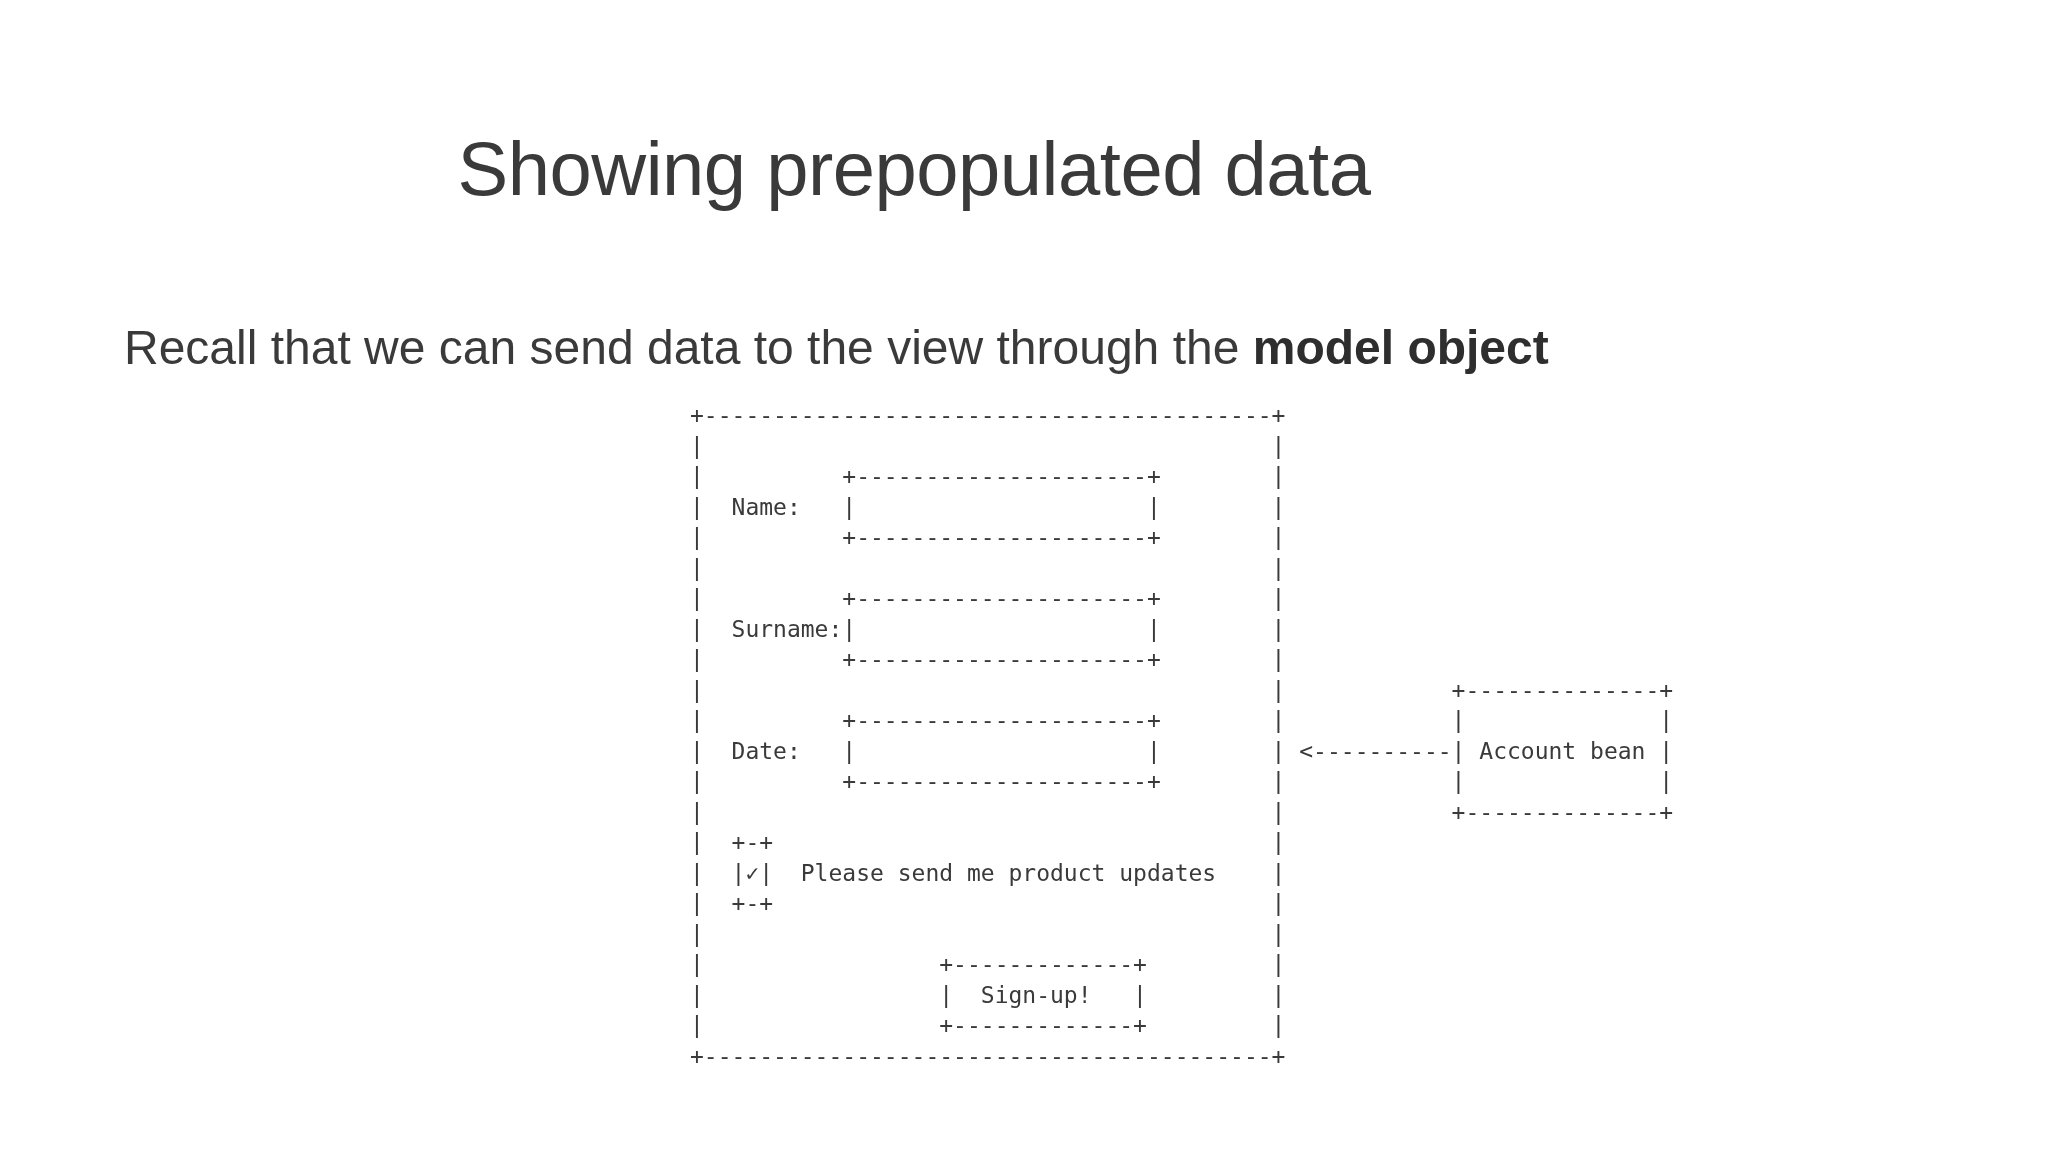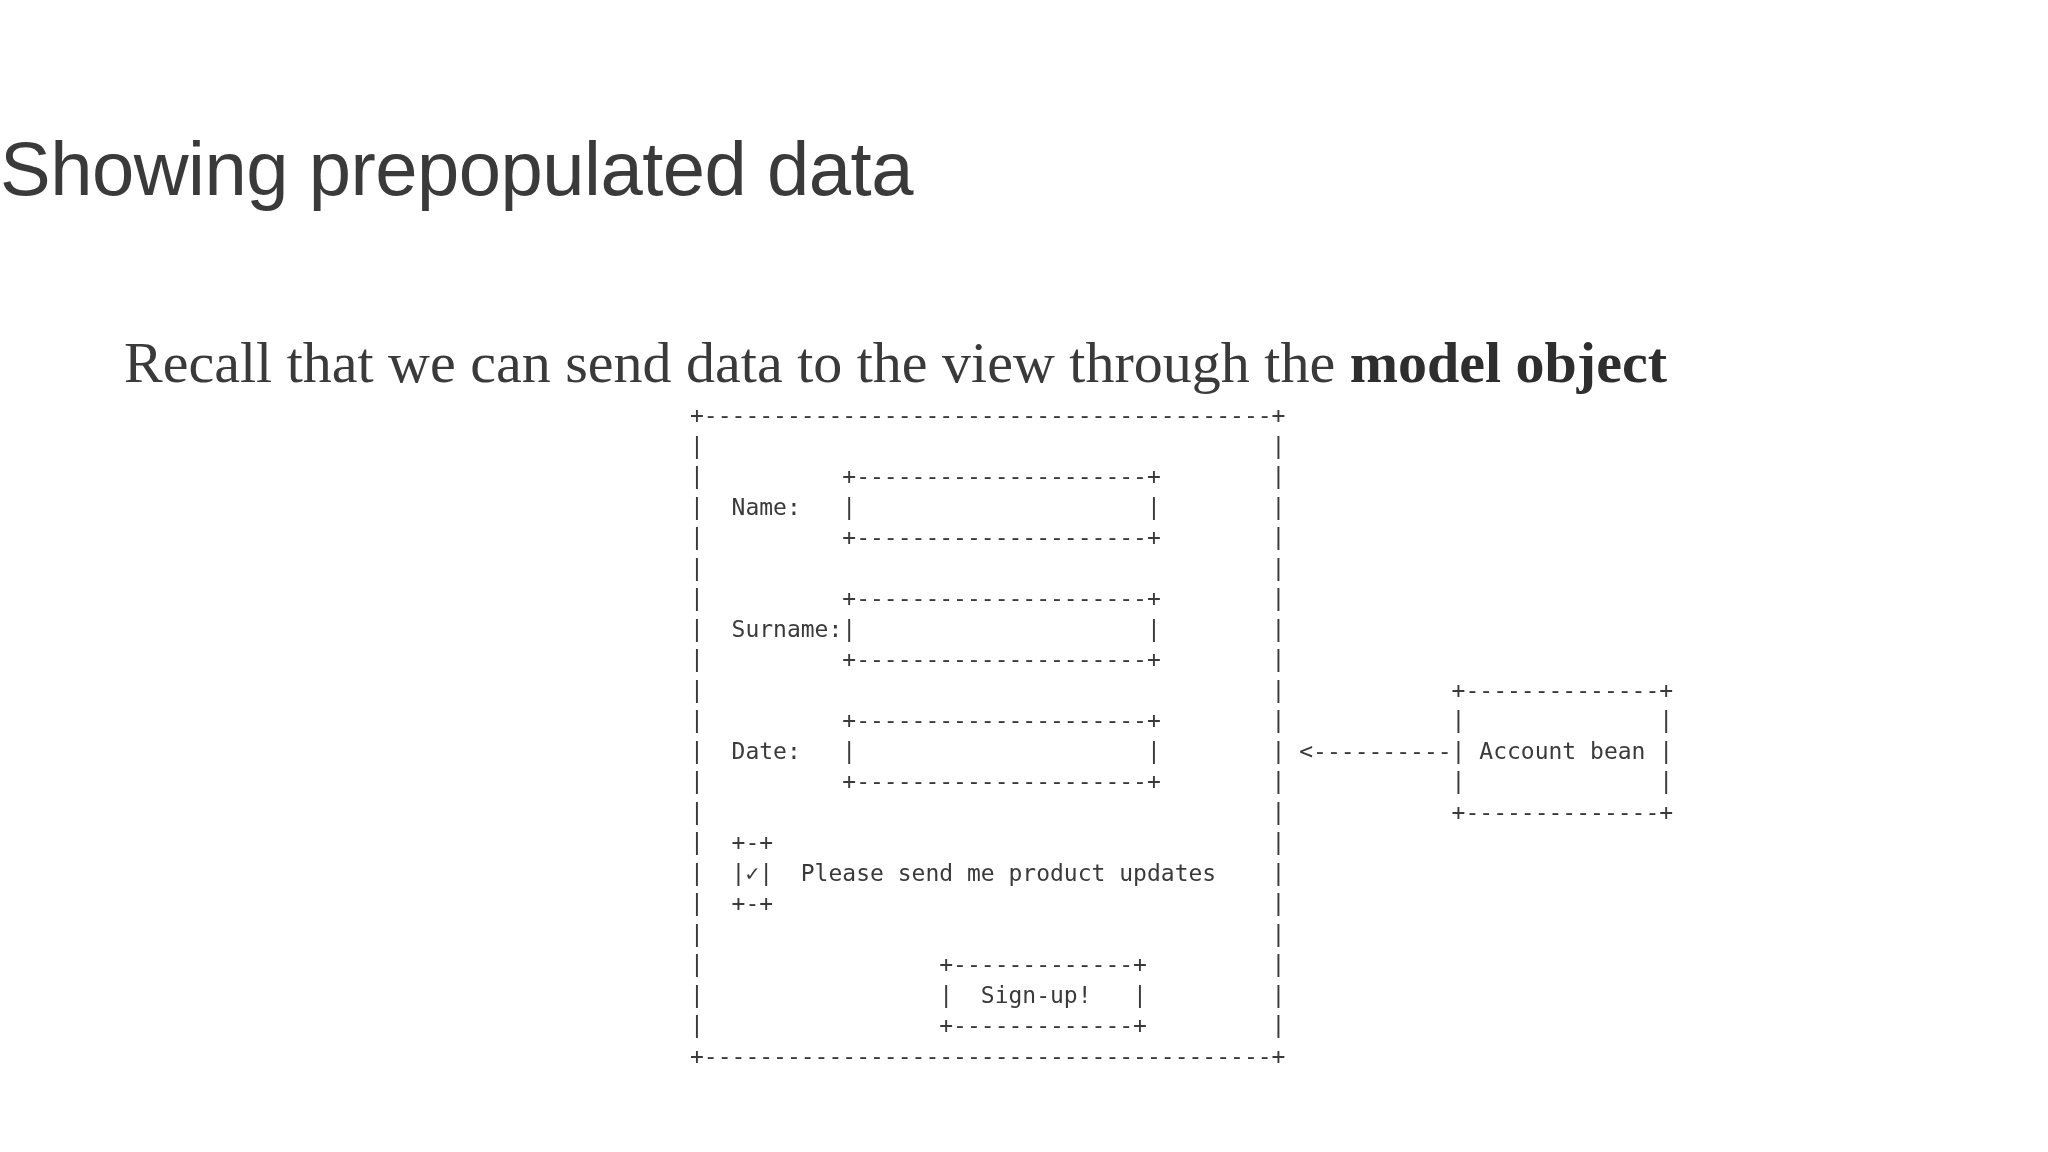--- a/index.html
+++ b/index.html
@@ -21,38 +21,38 @@
     position: absolute;
     inset: 0;
     background: #ffffff;
   }
 
   .slide-title {
     position: absolute;
     top: 78px;
     left: 0;
     width: 1828px;
+    text-align: center;
     font-size: 76px;
     font-weight: 400;
     line-height: 1.05;
     color: #3a3a3a;
     letter-spacing: -0.5px;
     white-space: nowrap;
   }
 
   .slide-subtitle {
     position: absolute;
     top: 272px;
     left: 124px;
-    font-size: 58px;
+    font-size: 48px;
     font-weight: 400;
     line-height: 1.15;
     color: #3a3a3a;
     white-space: nowrap;
-    font-family: Liberation Serif, serif;
   }
   .slide-subtitle .em {
     font-weight: 700;
     color: #2e2e2e;
   }
 
   .ascii-art {
     position: absolute;
     top: 400px;
     left: 690px;

